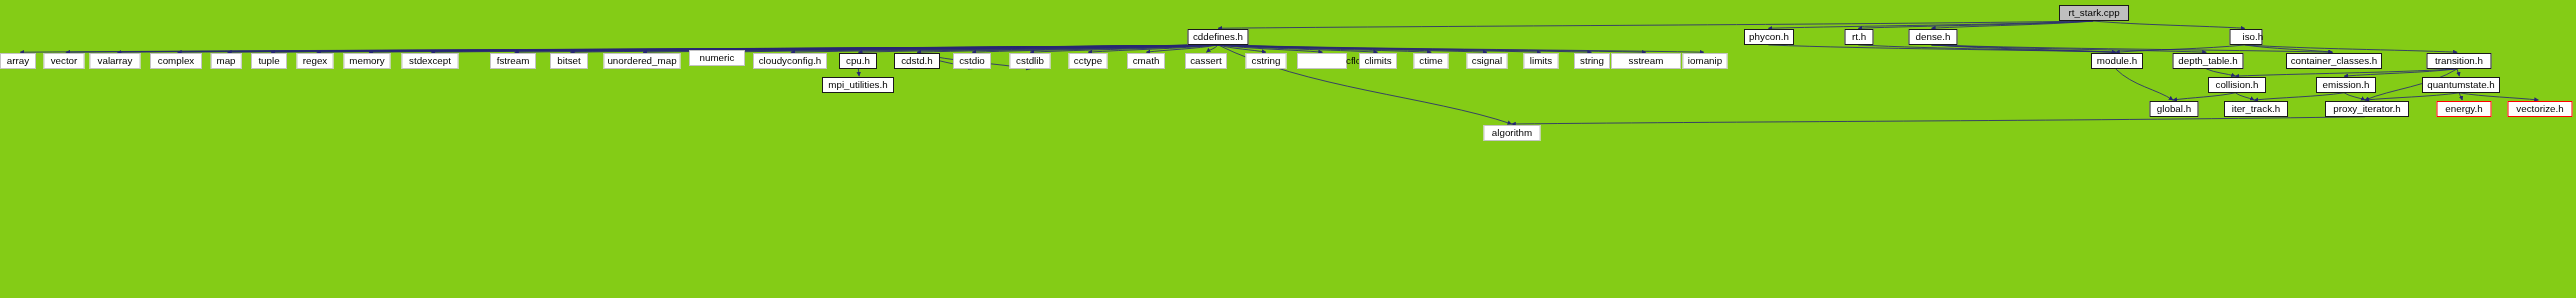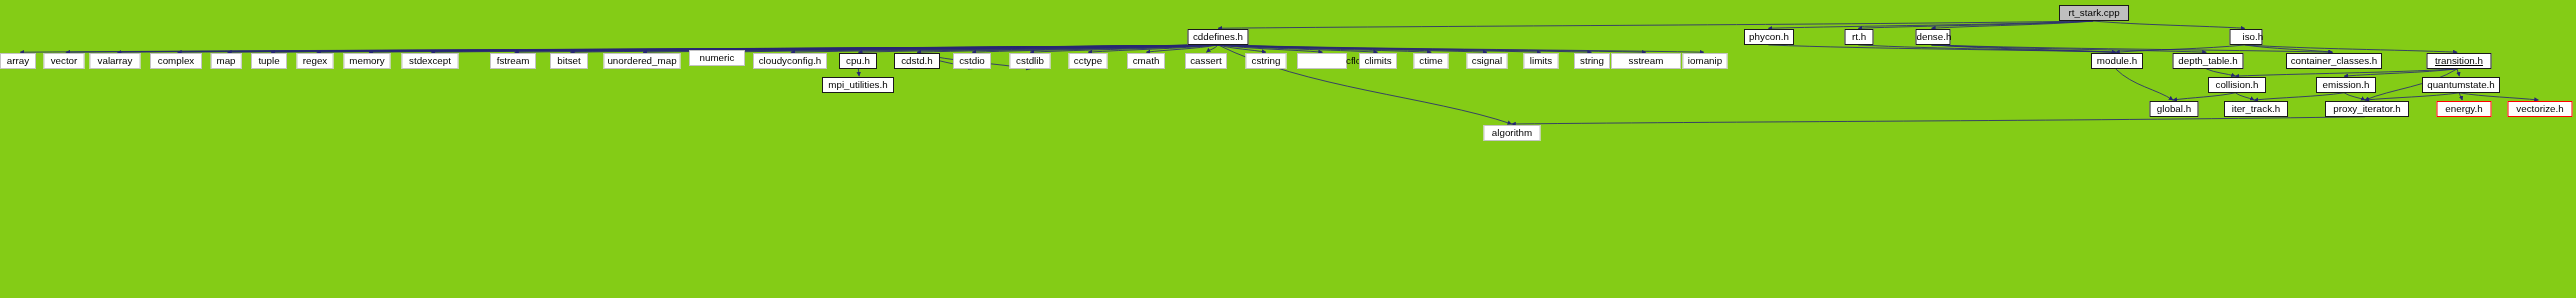--- a/index.html
+++ b/index.html
@@ -103,21 +103,21 @@
         <path d="M 3389 128 C 3390.2 133.5 3391.88 134.5 3393 138" fill="none" stroke="#262673" stroke-width="1.15" marker-end="url(#arrow)"></path>
         <path d="M 3389 128 C 3421.7 133.5 3467.48 134.5 3498 138" fill="none" stroke="#262673" stroke-width="1.15" marker-end="url(#arrow)"></path>
         <path d="M 3259 161 C 2905.9 166.5 2411.56 167.5 2082 171" fill="none" stroke="#262673" stroke-width="1.15" marker-end="url(#arrow)"></path>
       </g>
   </svg>
   <div id="node-layer">
       <div class="node root" style="left: 2094px; top: 5.1px; width: 70px;">rt_stark.cpp</div>
       <div class="node proj" style="left: 1218px; top: 29px; width: 61px;">cddefines.h</div>
       <div class="node proj" style="left: 1769px; top: 29px; width: 50px;">phycon.h</div>
       <div class="node proj" style="left: 1859px; top: 29px; width: 29px;">rt.h</div>
-      <div class="node proj" style="left: 1933px; top: 29px; width: 35px;">dense.h</div>
+      <div class="node proj" style="left: 1933px; top: 29px; width: 49px;">dense.h</div>
       <div class="node proj" style="left: 2246px; top: 29px; width: 33px; padding-left: 12px;">iso.h</div>
       <div class="node sys" style="left: 18px; top: 53px; width: 36px;">array</div>
       <div class="node sys" style="left: 64px; top: 53px; width: 41px;">vector</div>
       <div class="node sys" style="left: 115px; top: 53px; width: 51px;">valarray</div>
       <div class="node sys" style="left: 176px; top: 53px; width: 52px;">complex</div>
       <div class="node sys" style="left: 226px; top: 53px; width: 30.5px;">map</div>
       <div class="node sys" style="left: 269px; top: 53px; width: 36px;">tuple</div>
       <div class="node sys" style="left: 315px; top: 53px; width: 37px;">regex</div>
       <div class="node sys" style="left: 367px; top: 53px; width: 47px;">memory</div>
       <div class="node sys" style="left: 430px; top: 53px; width: 57px;">stdexcept</div>
@@ -138,21 +138,21 @@
       <div class="node sys" style="left: 1378px; top: 53px; width: 38px;">climits</div>
       <div class="node sys" style="left: 1431px; top: 53px; width: 35px;">ctime</div>
       <div class="node sys" style="left: 1487px; top: 53px; width: 41px;">csignal</div>
       <div class="node sys" style="left: 1541px; top: 53px; width: 35px;">limits</div>
       <div class="node sys" style="left: 1592px; top: 53px; width: 36px;">string</div>
       <div class="node sys" style="left: 1646px; top: 53px; width: 70px;">sstream</div>
       <div class="node sys" style="left: 1705px; top: 53px; width: 45px;">iomanip</div>
       <div class="node proj" style="left: 2117px; top: 53px; width: 52px;">module.h</div>
       <div class="node proj" style="left: 2208px; top: 53px; width: 71px;">depth_table.h</div>
       <div class="node proj" style="left: 2334px; top: 53px; width: 96px;">container_classes.h</div>
-      <div class="node proj" style="left: 2459px; top: 53px; width: 65px; text-decoration: underline;">transition.h</div>
+      <div class="node proj" style="left: 2459px; top: 53px; width: 65px;">transition.h</div>
       <div class="node proj" style="left: 858px; top: 77px; width: 72px;">mpi_utilities.h</div>
       <div class="node proj" style="left: 2237px; top: 77px; width: 58px;">collision.h</div>
       <div class="node proj" style="left: 2346px; top: 77px; width: 60px;">emission.h</div>
       <div class="node proj" style="left: 2461px; top: 77px; width: 78px;">quantumstate.h</div>
       <div class="node proj" style="left: 2174px; top: 101px; width: 49px;">global.h</div>
       <div class="node proj" style="left: 2256px; top: 101px; width: 64px;">iter_track.h</div>
       <div class="node proj" style="left: 2367px; top: 101px; width: 84px;">proxy_iterator.h</div>
       <div class="node hot" style="left: 2464px; top: 101px; width: 55px;">energy.h</div>
       <div class="node hot" style="left: 2540px; top: 101px; width: 65px;">vectorize.h</div>
       <div class="node sys" style="left: 1512px; top: 125px; width: 57px;">algorithm</div>

